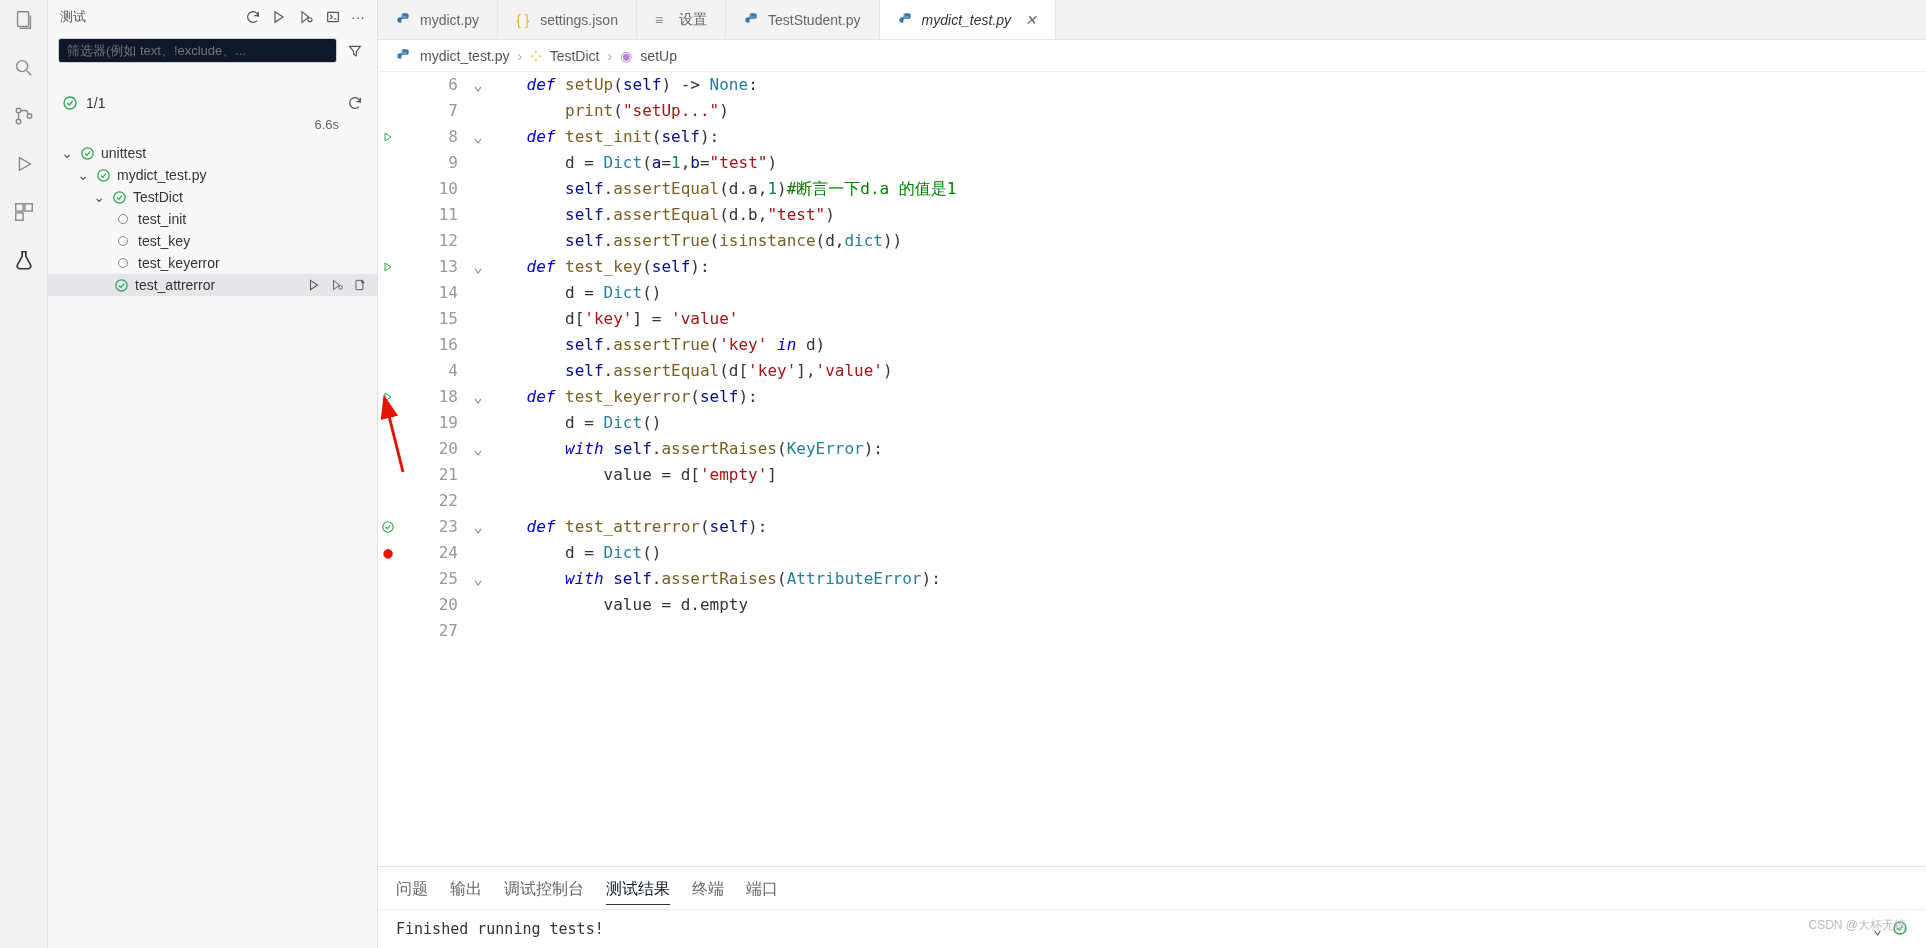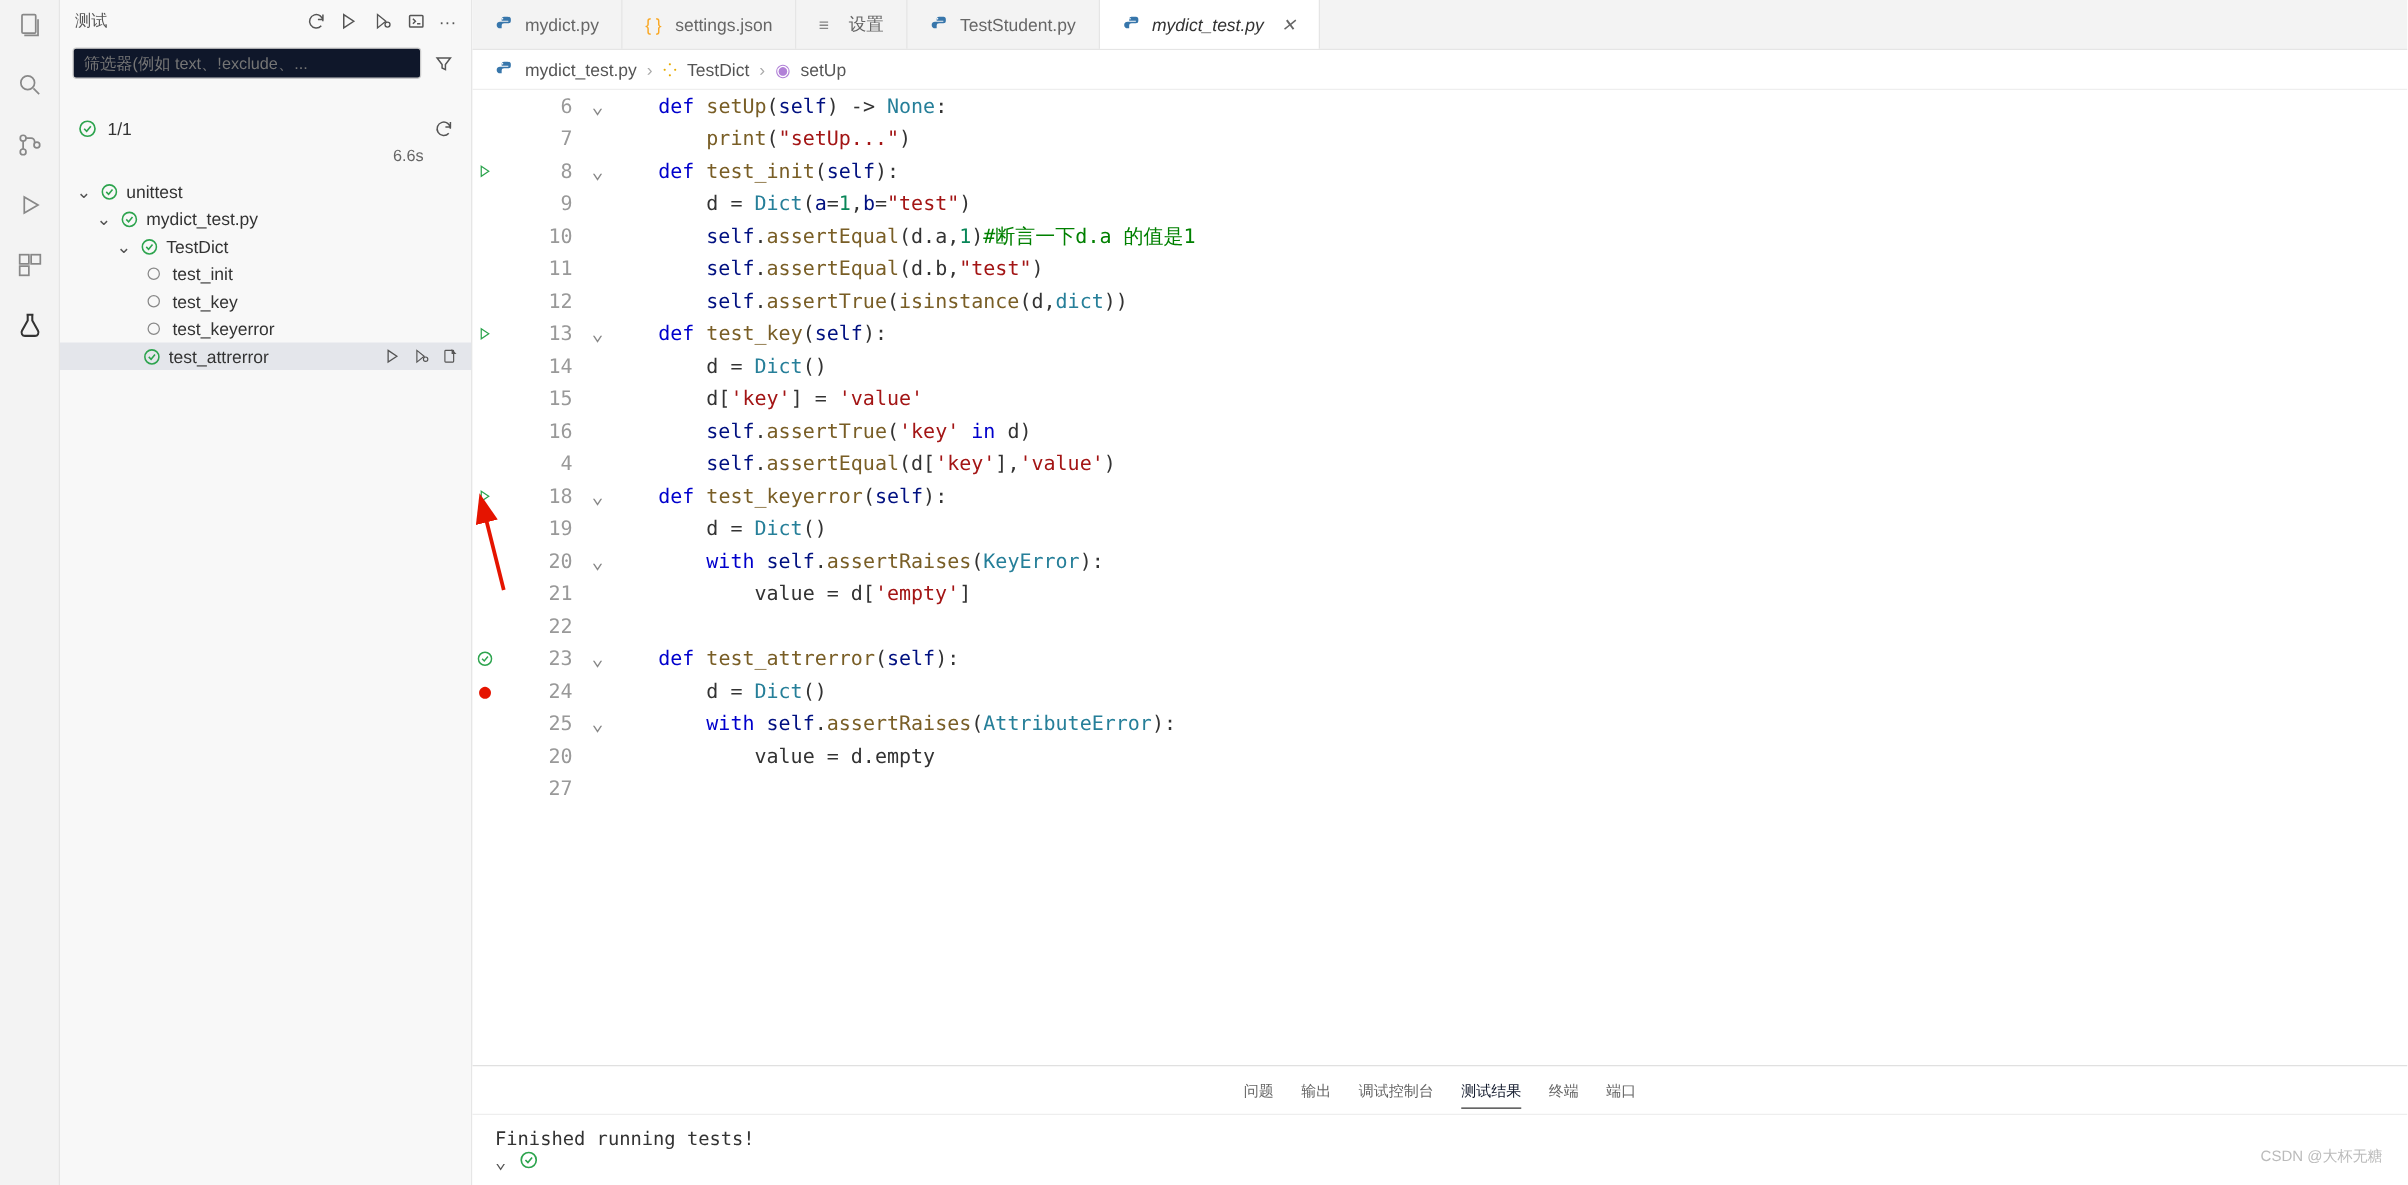--- a/index.html
+++ b/index.html
@@ -45,33 +45,33 @@
 .gutter { width: 70px; text-align: right; color: #999; padding-right: 10px; user-select: none; position: relative; }
 .gutter-line { height: 26px; }
 .fold-col { width: 20px; }
 .fold-col .fold { height: 26px; display: flex; align-items: center; justify-content: center; color: #888; cursor: pointer; }
 .deco-col { width: 20px; }
 .deco-col .deco { height: 26px; display: flex; align-items: center; justify-content: center; }
 .play-ic { color: #2da44e; }
 .bp-ic { color: #e51400; }
 .code { flex: 1; white-space: pre; color: #333; }
 .code-line { height: 26px; }
-.kw { color: #0000cc; }
+.kw { color: #0000cc; font-style: italic; }
 .fn { color: #795e26; }
 .cls { color: #267f99; }
 .str { color: #a31515; }
 .param { color: #001080; }
 .num { color: #098658; }
 .cm { color: #008000; }
 .none { color: #267f99; }
 .bottom-panel { border-top: 1px solid #e0e0e0; background: #fff; }
-.bp-tabs { display: flex; gap: 22px; padding: 8px 18px 4px; border-bottom: 1px solid #eee; font-size: 12px; color: #666; justify-content: center; }
+.bp-tabs { display: flex; gap: 22px; padding: 8px 18px 4px; border-bottom: 1px solid #eee; font-size: 16px; color: #666; }
 .bp-tab { padding: 4px 0; cursor: pointer; }
 .bp-tab.active { color: #0f172a; border-bottom: 1.5px solid #333; }
-.bp-content { padding: 10px 18px; font-family: "Menlo", monospace; font-size: 15px; color: #333; display: flex; flex-direction: column; }
+.bp-content { padding: 10px 18px; font-family: "Menlo", monospace; font-size: 15px; color: #333; display: flex; }
 .bp-content-text { flex: 1; }
 .bp-right { display: flex; gap: 10px; color: #555; }
 .watermark { position: absolute; right: 20px; bottom: 14px; color: #bbb; font-size: 12px; }
 svg { display: block; }
 .arrow-overlay { position: absolute; pointer-events: none; }
 </style>
 </head>
 <body>
 
 <div class="app">

